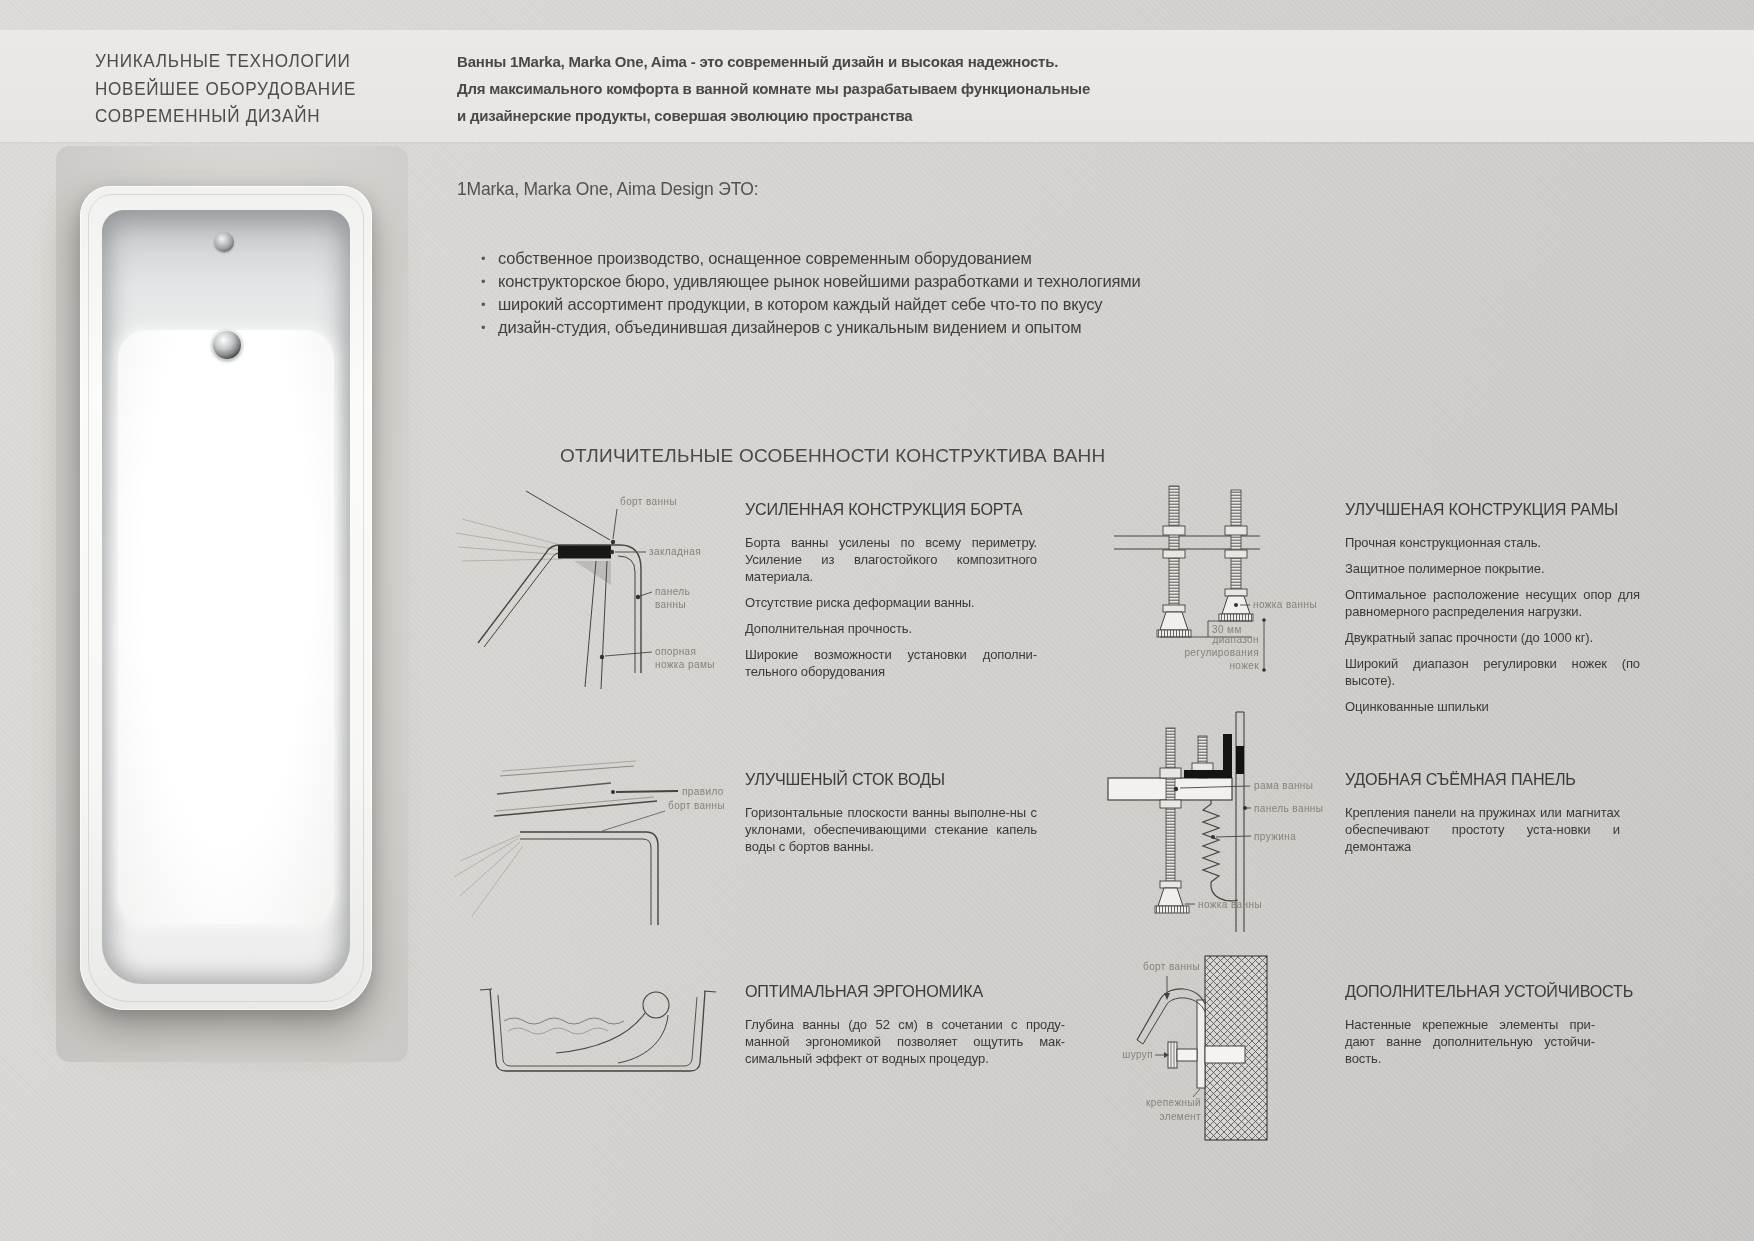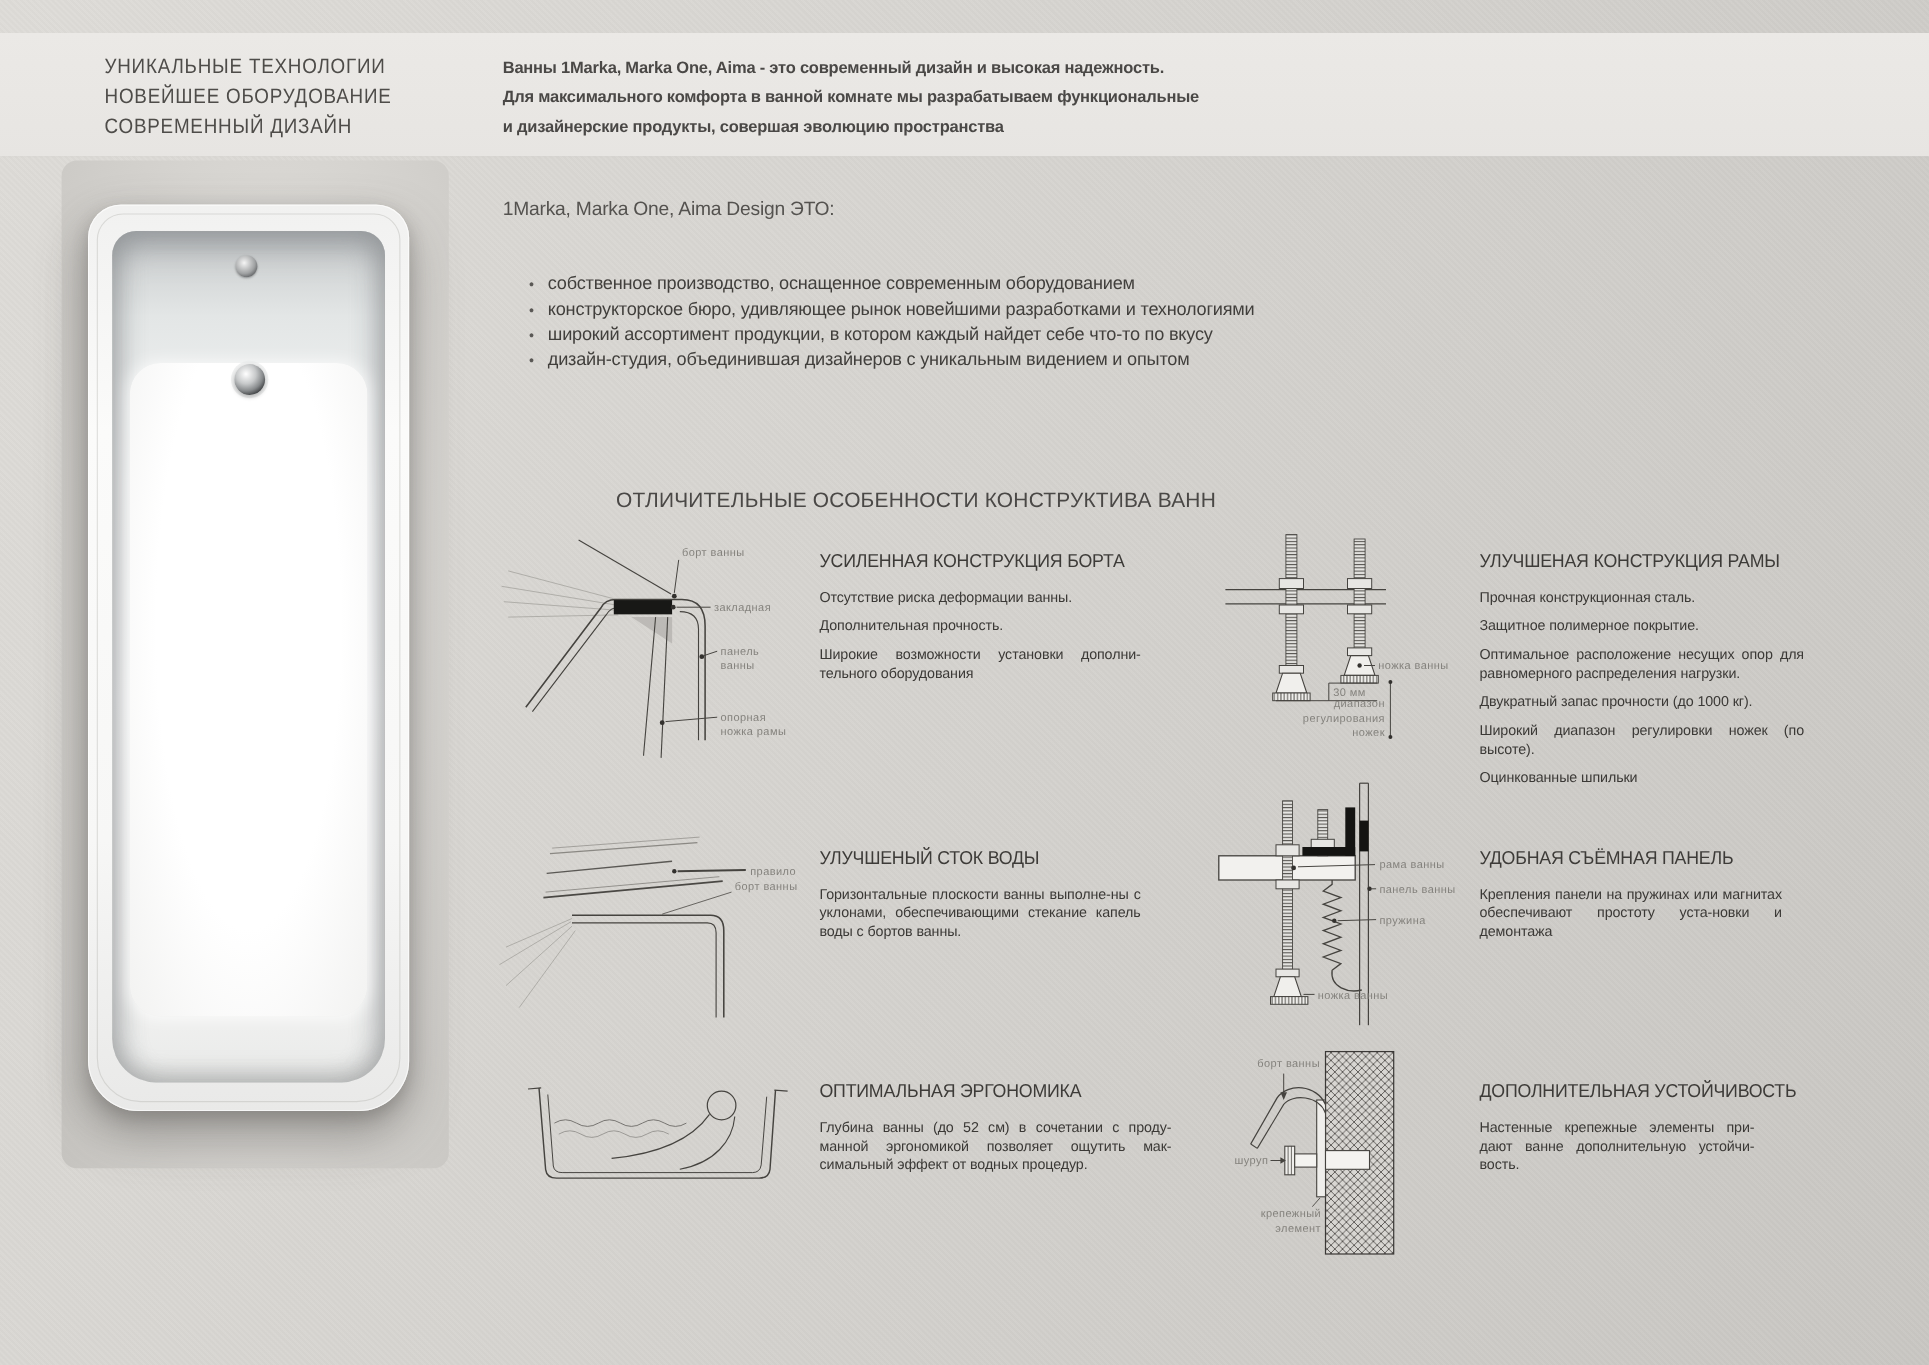--- a/index.html
+++ b/index.html
@@ -177,20 +177,21 @@
     <text class="lbl" x="170" y="20">борт ванны</text>
     <text class="lbl" x="199" y="70">закладная</text>
     <text class="lbl" x="205" y="110">панель</text>
     <text class="lbl" x="205" y="123">ванны</text>
     <text class="lbl" x="205" y="170">опорная</text>
     <text class="lbl" x="205" y="183">ножка рамы</text>
   </svg>
 
   <div class="fblock" style="left:745px;top:500px;width:292px">
     <h3>УСИЛЕННАЯ КОНСТРУКЦИЯ БОРТА</h3>
+    <p>Борта ванны усилены по всему периметру. Усиление из влагостойкого композитного материала.</p>
     <p>Отсутствие риска деформации ванны.</p>
     <p>Дополнительная прочность.</p>
     <p>Широкие возможности установки дополни-тельного оборудования</p>
   </div>
 
   <svg style="left:1100px;top:470px" width="215" height="212" viewBox="0 0 215 212">
     <line class="st" x1="14" y1="66" x2="160" y2="66" stroke-width="1.1"></line>
     <line class="st" x1="14" y1="79" x2="160" y2="79" stroke-width="1.1"></line>
     <rect x="69" y="16" width="10" height="126" fill="url(#thr)" stroke="#45433f" stroke-width=".8"></rect>
     <rect x="63" y="56" width="22" height="9" fill="#e7e6e3" stroke="#45433f" stroke-width=".9"></rect>

